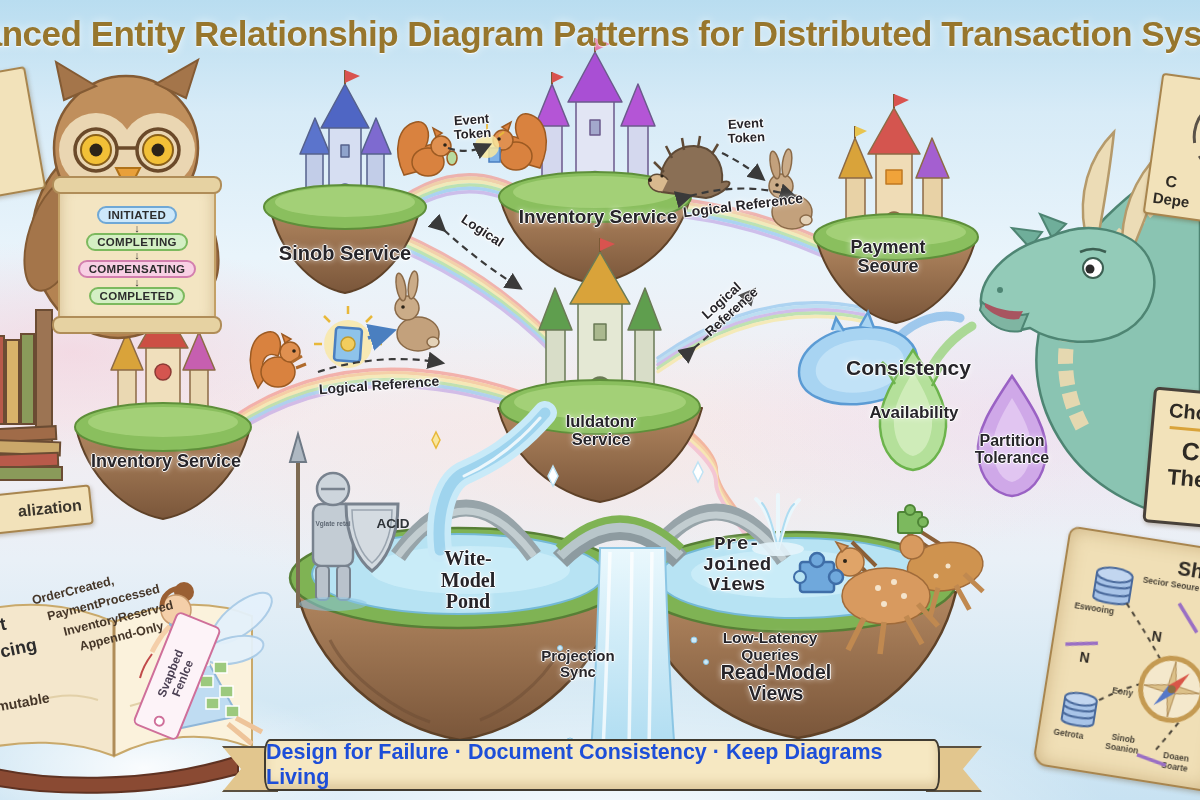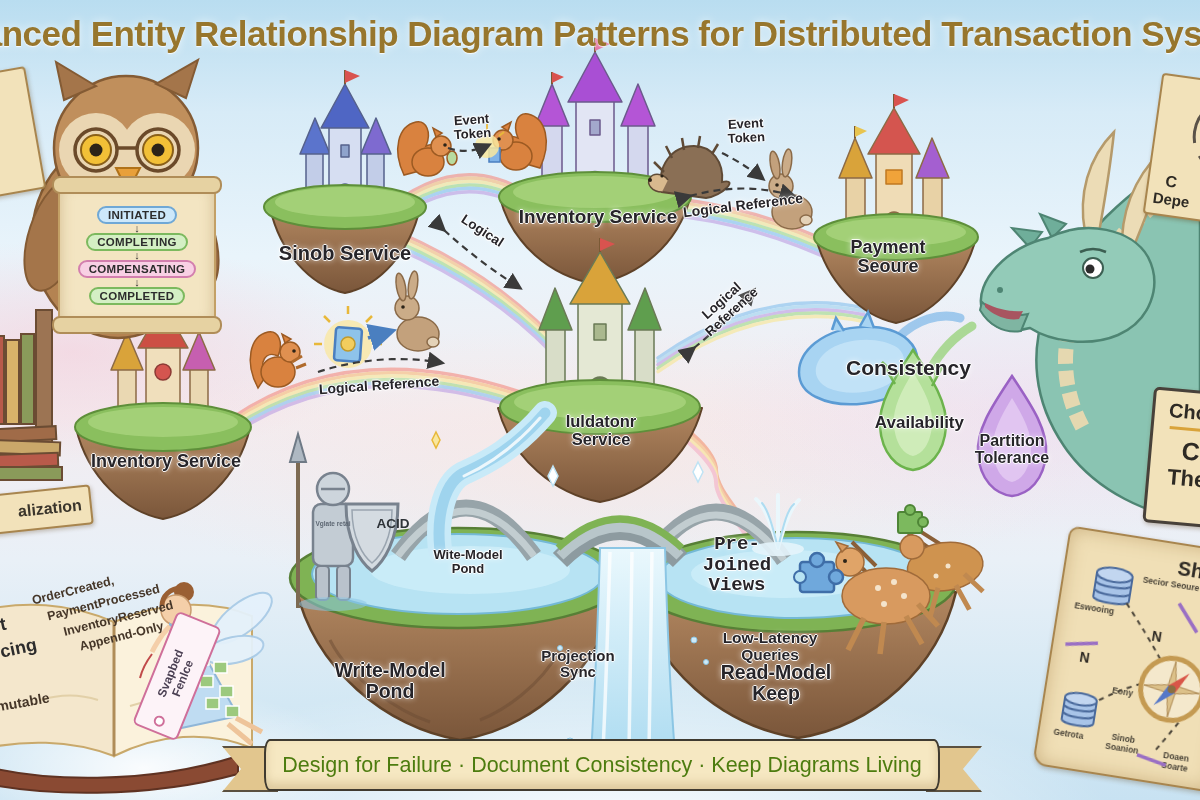--- a/index.html
+++ b/index.html
@@ -51,21 +51,21 @@
   #map .mtitle{position:absolute;right:8px;top:12px;font-size:20px;font-weight:bold;color:#2e2a24;}
   #map .mlabel{position:absolute;font-size:8.5px;font-weight:bold;color:#4a4438;line-height:1.15;text-align:center;}
   #map .n{position:absolute;font-size:14px;font-weight:bold;color:#2e2a24;}
   
   #banner{position:absolute;z-index:5;left:252px;top:736px;width:700px;height:60px;}
   #banner .tail{position:absolute;top:10px;width:52px;height:42px;background:#e2c68e;border:2px solid #5a5040;}
   #banner .tail.left{left:-30px;clip-path:polygon(0 0,100% 0,100% 100%,0 100%,34% 50%);}
   #banner .tail.right{right:-30px;clip-path:polygon(0 0,100% 0,66% 50%,100% 100%,0 100%);}
   #banner .main{position:absolute;left:12px;top:3px;width:672px;height:48px;background:#f6e8c2;
     border:2.5px solid #3f3a30;border-radius:6px/14px;display:flex;align-items:center;justify-content:center;
-    font-size:21.5px;font-weight:normal;color:#4d7c0f;box-shadow:inset 0 -6px 10px rgba(150,110,50,.25);}
+    font-size:21.5px;font-weight:bold;color:#1d4ed8;box-shadow:inset 0 -6px 10px rgba(150,110,50,.25);}
   
   #tag{position:absolute;z-index:4;left:116px;top:652px;width:118px;height:44px;transform:rotate(-68deg);
     background:#fdf3f8;border:2.5px solid #cf6f9a;border-radius:6px;display:flex;flex-direction:column;
     align-items:center;justify-content:center;font-size:12px;font-weight:bold;color:#4a3f52;line-height:1.1;}
   #tag:before{content:"";position:absolute;left:5px;top:17px;width:7px;height:7px;border:2px solid #cf6f9a;border-radius:50%;background:#fff;}
   
   #book-entries{position:absolute;z-index:4;left:30px;top:592px;width:170px;transform:rotate(-14deg);transform-origin:left top;
     font-size:12.5px;font-weight:bold;color:#453628;line-height:1.5;}
   #book-entries div:nth-child(2){margin-left:11px;} #book-entries div:nth-child(3){margin-left:23px;} #book-entries div:nth-child(4){margin-left:35px;}
   .bookfrag{position:absolute;z-index:4;font-weight:bold;color:#2c2c2c;}
@@ -530,29 +530,28 @@
 <div class="label" style="left:548px;top:413px;width:106px;font-size:16.5px;">Iuldatonr Service</div>
 
 <div class="label" style="left:436px;top:113px;width:72px;font-size:13px;transform:rotate(-4deg);">Event Token</div>
 <div class="label" style="left:712px;top:117px;width:68px;font-size:13px;transform:rotate(-3deg);">Event Token</div>
 <div class="label" style="left:450px;top:224px;width:64px;font-size:13.5px;transform:rotate(33deg);">Logical</div>
 <div class="label" style="left:682px;top:198px;width:122px;font-size:14px;transform:rotate(-7deg);">Logical Reference</div>
 <div class="label" style="left:684px;top:292px;width:86px;font-size:13.5px;transform:rotate(-42deg);">Logical Reference</div>
 <div class="label" style="left:318px;top:378px;width:122px;font-size:14px;transform:rotate(-4deg);">Logical Reference</div>
 
 <div class="label" style="left:798px;top:357px;width:110px;font-size:21px;margin-left:48px;">Consistency</div>
-<div class="label" style="left:864px;top:414px;width:100px;font-size:17px;text-align:right;">Availability</div>
+<div class="label" style="left:864px;top:404px;width:100px;font-size:17px;">Availability</div>
 <div class="label" style="left:962px;top:432px;width:100px;font-size:16px;">Partition Tolerance</div>
 
 <div class="label" style="left:370px;top:517px;width:46px;font-size:13.5px;color:#2e3338;text-shadow:none;">ACID</div>
 <div class="label tiny" style="left:315px;top:520px;width:36px;text-shadow:none;">Vglate retai</div>
 
-<div class="label" style="left:418px;top:548px;width:100px;font-size:13px;">Wite-Model Pond</div>
-<div class="label" style="left:310px;top:660px;width:160px;font-size:19.5px;">Write-Model Pond</div>
-<div class="label" style="left:696px;top:662px;width:160px;font-size:19.5px;">Read-Model Keep</div>
+<div class="label" style="left:418px;top:548px;width:100px;font-size:20px;font-family:Liberation Serif, serif;">Wite-Model Pond</div>
+<div class="label" style="left:696px;top:662px;width:160px;font-size:19.5px;">Read-Model Views</div>
 <div class="label" style="left:536px;top:648px;width:84px;font-size:15px;">Projection Sync</div>
 <div class="label" style="left:694px;top:534px;width:86px;font-size:19px;font-family:Liberation Mono, monospace;">Pre-Joined Views</div>
 <div class="label" style="left:710px;top:594px;width:120px;font-size:15.5px;margin-top:36px;">Low-Latency Queries</div>
 
 <div class="parch" id="parch-tl"></div>
 <div class="parch" id="sign-alization">
       <span>alization</span>
     </div>
 <div class="parch" id="sign-cap">
   <div class="l1">Choo</div>

